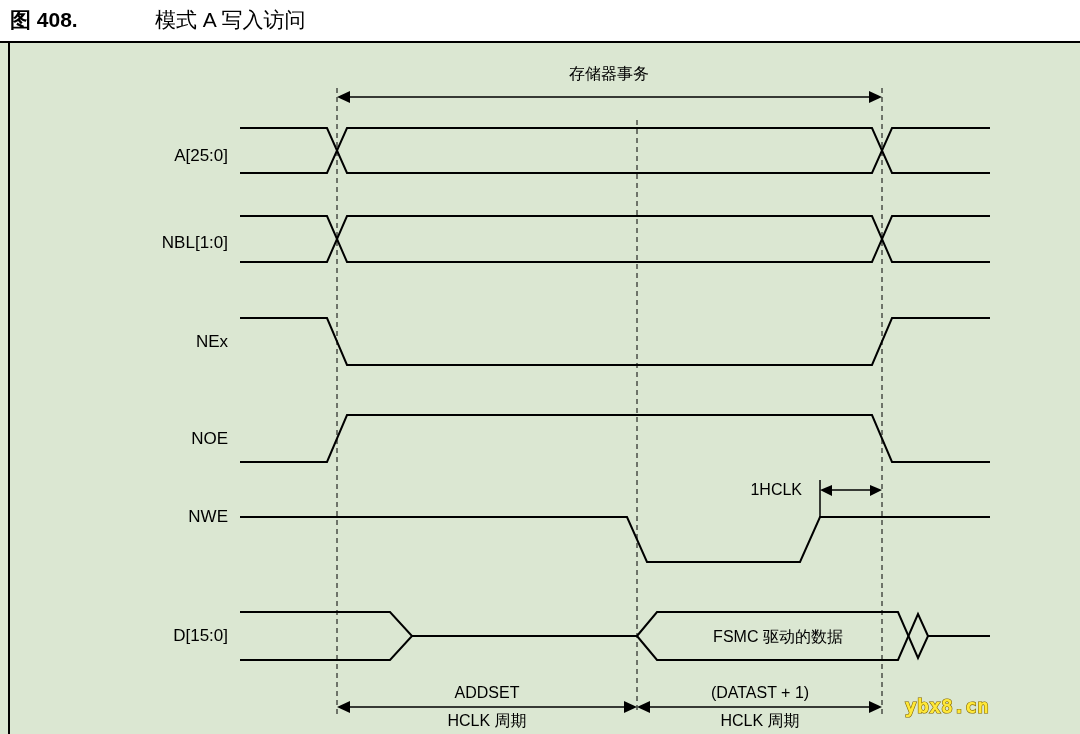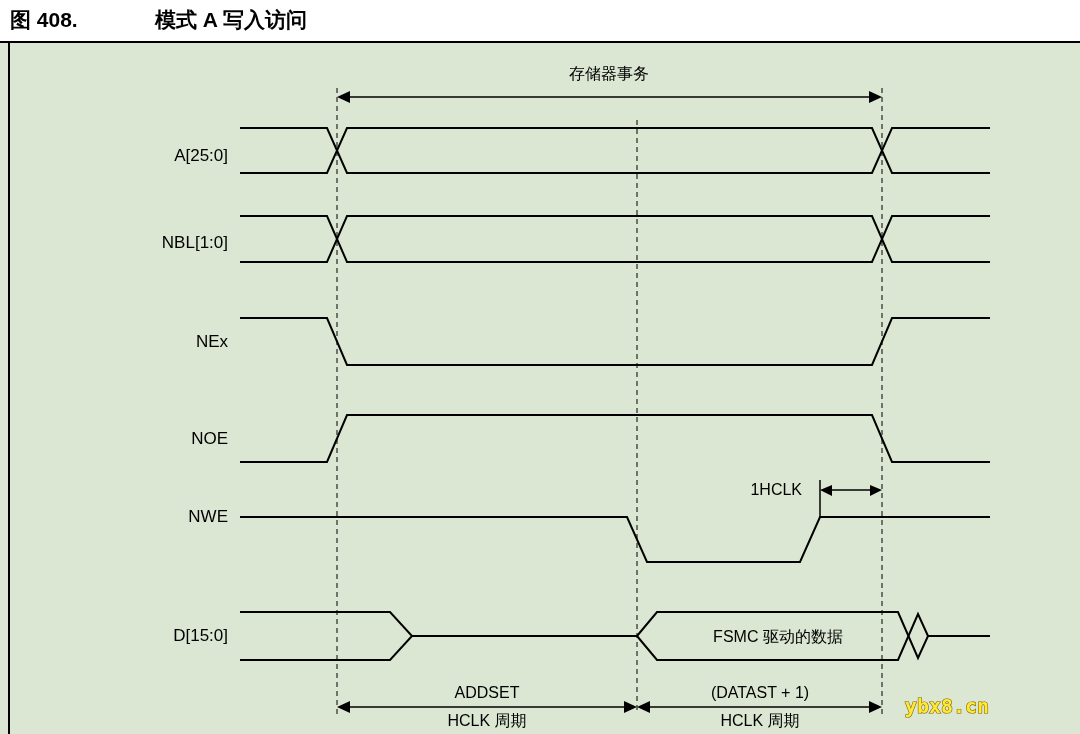--- a/index.html
+++ b/index.html
@@ -2,21 +2,21 @@
 <html><head>
 <meta charset="utf-8">
 <style>
   html,body{margin:0;padding:0;}
   .page{
     position:relative;width:1080px;height:734px;background:#ffffff;overflow:hidden;
     font-family:"Liberation Sans","DejaVu Sans",sans-serif;
   }
   .header{position:absolute;top:0;left:0;width:1080px;height:41px;background:#ffffff;z-index:2;}
   .fig-label{position:absolute;left:10px;top:6px;font-size:21px;font-weight:bold;color:#000;}
-  .fig-title{position:absolute;left:155px;top:6px;font-size:21px;font-weight:bold;color:#000;}
+  .fig-title{position:absolute;left:155px;top:6px;font-size:21px;font-weight:normal;color:#000;}
   svg{position:absolute;top:0;left:0;z-index:1;}
   .wave{stroke:#000;stroke-width:2;fill:none;stroke-linejoin:miter;}
   .thin{stroke:#000;stroke-width:1.5;fill:none;}
   .dash{stroke:#000;stroke-width:1;fill:none;stroke-dasharray:5 4;}
   .border{stroke:#000;stroke-width:2;}
   .head{fill:#000;stroke:none;}
   .sig-text{font-size:17px;fill:#000;font-family:"Liberation Sans","DejaVu Sans",sans-serif;}
   .anno{font-size:16px;fill:#000;font-family:"Liberation Sans","DejaVu Sans",sans-serif;}
   .wm{
     font-family:"DejaVu Sans Mono",monospace;font-weight:bold;font-size:20px;

